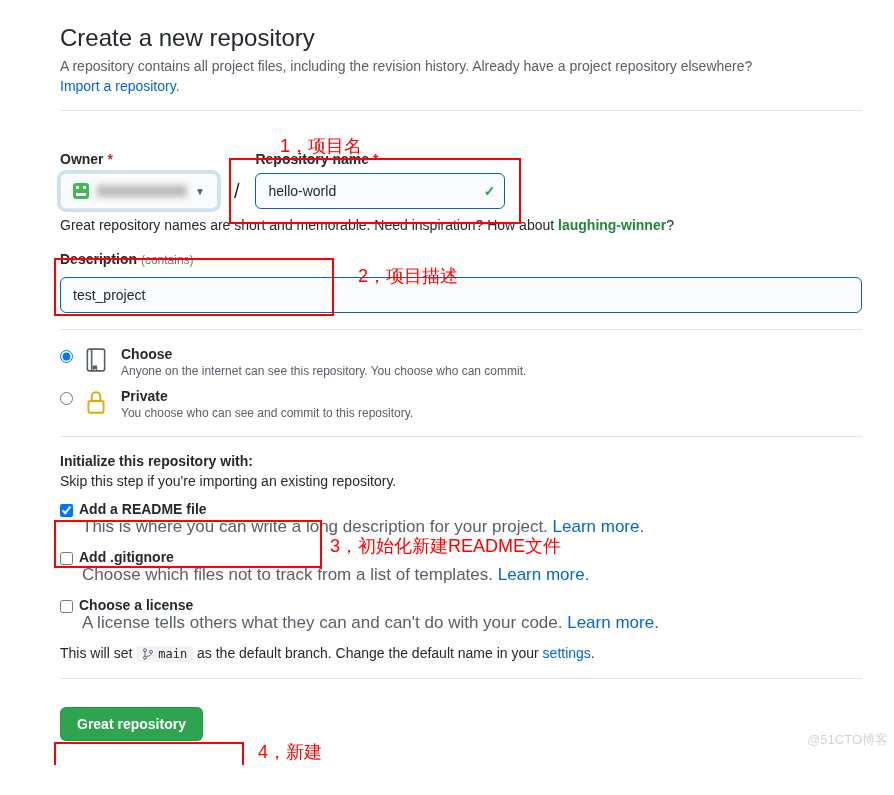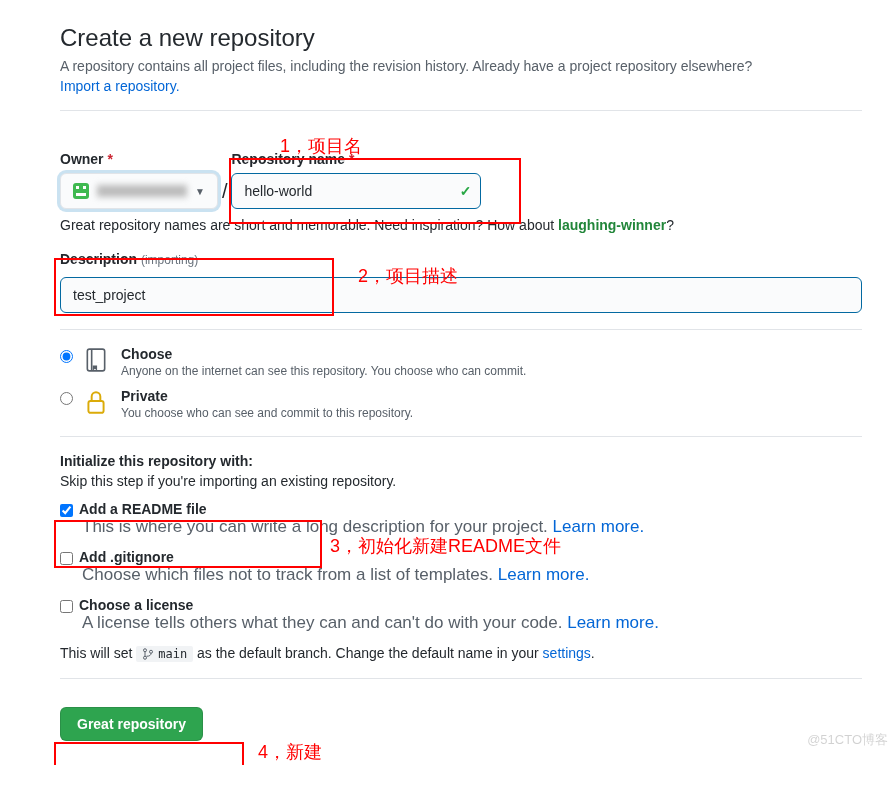--- a/index.html
+++ b/index.html
@@ -1,21 +1,21 @@
 <!DOCTYPE html>
 <html><head>
 <meta charset="utf-8">
 <style>
 * { box-sizing: border-box; margin: 0; padding: 0; }
 body { font-family: -apple-system, BlinkMacSystemFont, "Segoe UI", Helvetica, Arial, sans-serif; font-size: 14px; color: #24292e; background: #fff; width: 894px; padding: 24px 32px 24px 60px; position: relative; }
 h1 { font-size: 24px; font-weight: 400; margin-bottom: 6px; }
 .subtitle { color: #586069; font-size: 14px; margin-bottom: 4px; }
 .link { color: #0366d6; text-decoration: none; cursor: pointer; }
 hr.sep { border: none; border-top: 1px solid #e1e4e8; margin: 16px 0; }
-.row { display: flex; align-items: flex-end; gap: 0; margin-top: 40px; }
+.row { display: flex; align-items: flex-end; gap: 12px; margin-top: 40px; }
 .field-label { font-weight: 600; font-size: 14px; margin-bottom: 6px; display: block; }
 .req { color: #cb2431; }
 .optional { font-weight: 400; color: #6a737d; font-size: 12px; }
 .owner-select { display: inline-flex; align-items: center; height: 36px; padding: 0 12px; background: #fafbfc; border: 1px solid #e1e4e8; border-radius: 6px; box-shadow: 0 0 0 3px rgba(149,197,228,0.5); gap: 8px; }
 .avatar-ico { width: 16px; height: 16px; }
 .blur-name { width: 90px; height: 12px; background: #bbb; filter: blur(3px); }
 .slash { font-size: 20px; color: #24292e; padding: 0 4px 6px; }
 .text-input { height: 36px; padding: 5px 12px; background: #fafbfc; border: 1px solid #0369a1; border-radius: 6px; font-size: 14px; color: #24292e; outline: none; }
 .repo-name-wrap { position: relative; display: inline-block; }
 .repo-name-input { width: 250px; padding-right: 30px; }
@@ -73,21 +73,21 @@
       <span class="check">✓</span>
     </div>
   </div>
 </div>
 
 <p class="hint">
   <span>Great repository names are short and memorable. Need inspiration? How about </span><span class="green-link">laughing-winner</span><span>?</span>
 </p>
 
 <div style="margin-top:18px;">
-  <label class="field-label"><span>Description</span> <span class="optional">(importing)</span></label>
+  <label class="field-label"><span>Description</span> <span class="optional">(contains)</span></label>
   <input class="text-input desc-input" value="test_project" style="">
 </div>
 
 <hr class="sep">
 
 <div class="vis-row">
   <input type="radio" class="vis-radio" checked="" style="">
   <div class="vis-icon">
     <svg viewBox="0 0 24 24" width="26" height="28">
         <rect x="4" y="2" width="16" height="20" rx="2" fill="none" stroke="#586069" stroke-width="1.5"></rect>

